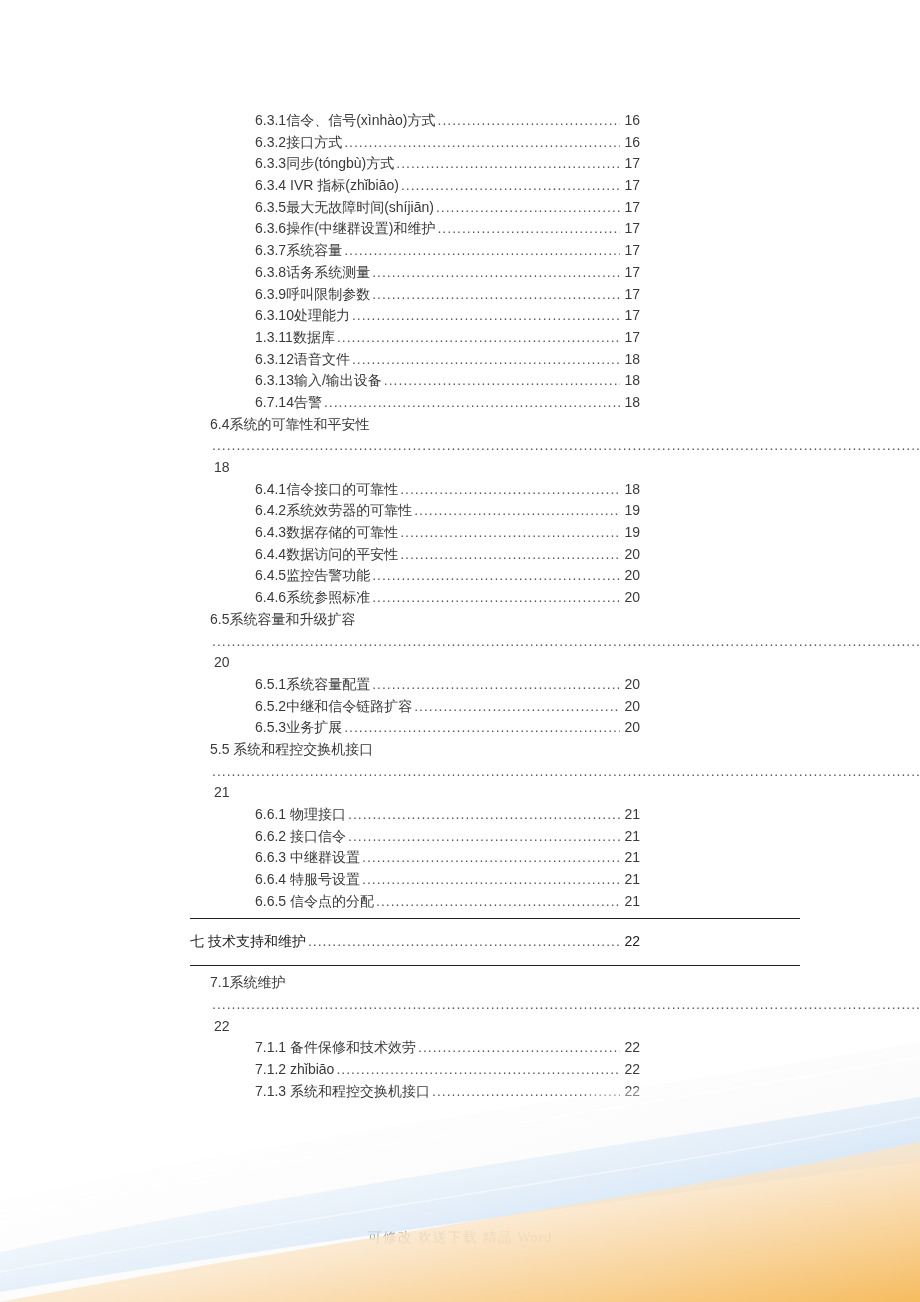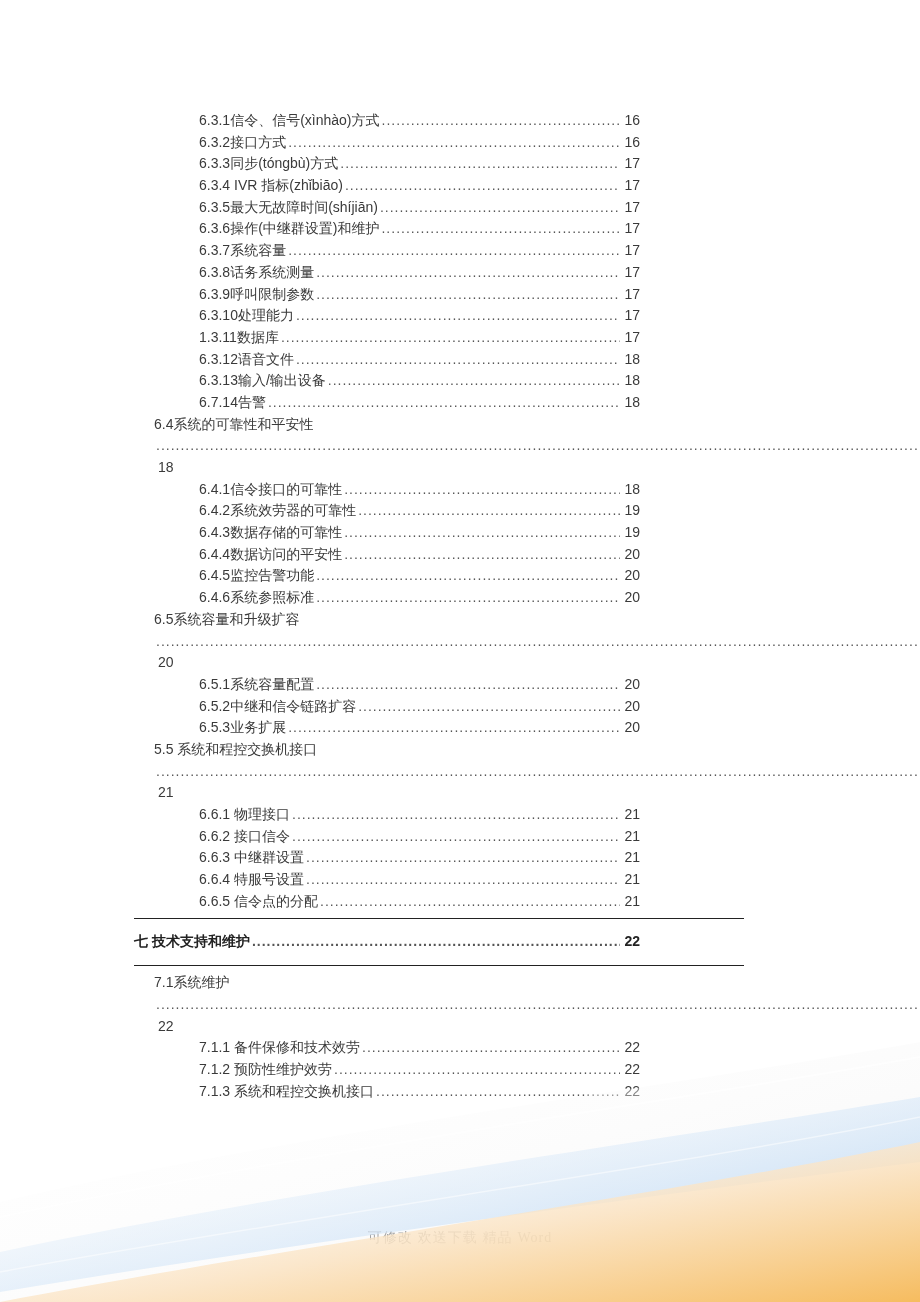--- a/index.html
+++ b/index.html
@@ -10,34 +10,34 @@
     background: #ffffff;
     font-family: "Microsoft YaHei", "SimSun", Arial, sans-serif;
     position: relative;
     overflow: hidden;
   }
   .page {
     position: relative;
     width: 760px;
     height: 1302px;
     box-sizing: border-box;
-    padding: 110px 120px 0 59px;
+    padding: 110px 120px 0 115px;
   }
   .toc-line {
     display: flex;
     align-items: baseline;
     font-size: 14px;
     color: #3a3a3a;
     line-height: 1.55;
     white-space: nowrap;
   }
   .toc-line.level-1 { padding-left: 95px; flex-direction: column; }
   .toc-line.level-2 { padding-left: 140px; }
   .toc-line.section {
-    font-weight: 700;
+    font-weight: 400;
     padding-left: 75px;
     margin-top: 12px;
     margin-bottom: 12px;
     color: #222;
   }
   .toc-text { flex: 0 0 auto; }
   .toc-leader {
     flex: 1 1 auto;
     overflow: hidden;
     letter-spacing: 1px;
@@ -245,21 +245,21 @@
         <span class="toc-text">7.1系统维护</span>
         <span class="toc-leader"></span>
         <span class="toc-page">22</span>
       </div>
       <div class="toc-line level-2">
         <span class="toc-text">7.1.1 备件保修和技术效劳</span>
         <span class="toc-leader"></span>
         <span class="toc-page">22</span>
       </div>
       <div class="toc-line level-2">
-        <span class="toc-text">7.1.2 预防性维护效劳</span>
+        <span class="toc-text">7.1.2 zhǐbiāo</span>
         <span class="toc-leader"></span>
         <span class="toc-page">22</span>
       </div>
       <div class="toc-line level-2">
         <span class="toc-text">7.1.3 系统和程控交换机接口</span>
         <span class="toc-leader"></span>
         <span class="toc-page">22</span>
       </div>
     </div>
 

